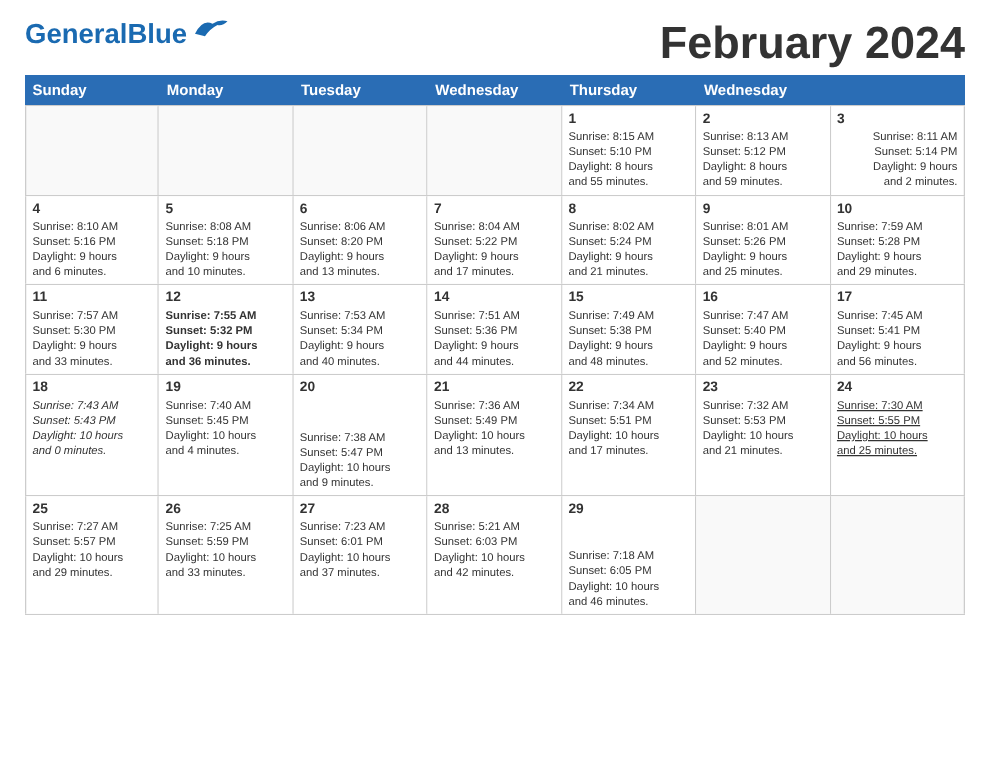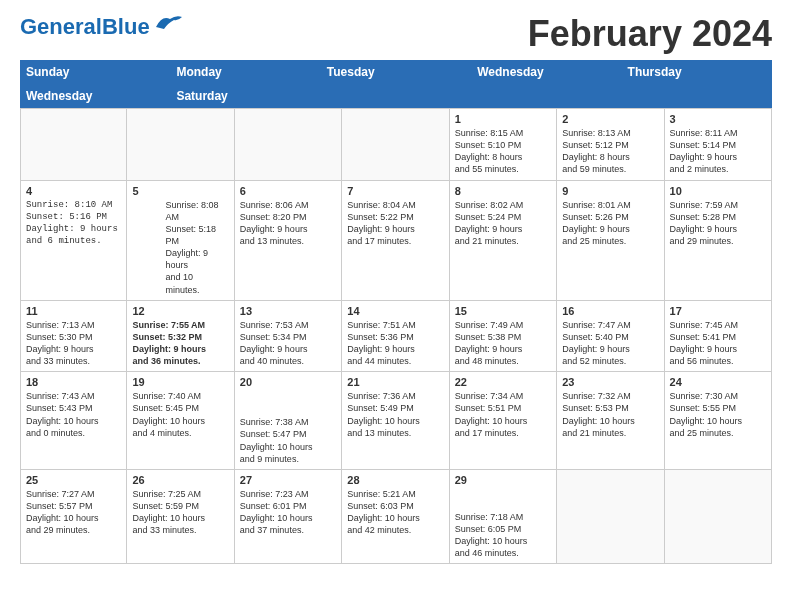--- a/index.html
+++ b/index.html
@@ -52,21 +52,21 @@
       color: #555;
       margin-top: 2px;
     }
     .calendar {
       flex: 1;
       display: flex;
       flex-direction: column;
     }
     .cal-header {
       display: grid;
-      grid-template-columns: repeat(5, 1fr);
+      grid-template-columns: repeat(7, 1fr);
       background: #2a6db5;
     }
     .cal-header-cell {
       color: #fff;
       font-size: 12px;
       font-weight: bold;
       padding: 5px 6px;
       text-align: left;
     }
     .cal-body {
@@ -131,21 +131,20 @@
   </div>
 
   <div class="calendar">
     <div class="cal-header" id="cal-header">
         <div class="cal-header-cell">Sunday</div>
         <div class="cal-header-cell">Monday</div>
         <div class="cal-header-cell">Tuesday</div>
         <div class="cal-header-cell">Wednesday</div>
         <div class="cal-header-cell">Thursday</div>
         <div class="cal-header-cell">Wednesday</div>
-        <div class="cal-header-cell">Saturday</div>
       </div>
     <div class="cal-body" id="cal-body">
         <div class="cal-row">
           <div class="cal-cell empty"></div>
           <div class="cal-cell empty"></div>
           <div class="cal-cell empty"></div>
           <div class="cal-cell empty"></div>
           <div class="cal-cell">
             <span class="day-num">1</span>
             <div class="cell-text" style="white-space: pre-line;">Sunrise: 8:15 AM
@@ -155,37 +154,37 @@
           </div>
           <div class="cal-cell">
             <span class="day-num">2</span>
             <div class="cell-text" style="white-space: pre-line;">Sunrise: 8:13 AM
 Sunset: 5:12 PM
 Daylight: 8 hours
 and 59 minutes.</div>
           </div>
           <div class="cal-cell">
             <span class="day-num">3</span>
-            <div class="cell-text" style="white-space: pre-line;">Sunrise: 8:11 AM
+            <div class="cell-text" style="white-space: pre-line; text-align: right;">Sunrise: 8:11 AM
 Sunset: 5:14 PM
 Daylight: 9 hours
 and 2 minutes.</div>
           </div>
         </div>
         <div class="cal-row">
           <div class="cal-cell">
             <span class="day-num">4</span>
-            <div class="cell-text" style="white-space: pre-line; font-family: Liberation Mono, monospace;">Sunrise: 8:10 AM
+            <div class="cell-text" style="white-space: pre-line;">Sunrise: 8:10 AM
 Sunset: 5:16 PM
 Daylight: 9 hours
 and 6 minutes.</div>
           </div>
           <div class="cal-cell">
             <span class="day-num">5</span>
-            <div class="cell-text" style="white-space: pre-line; margin-left: 33px;">Sunrise: 8:08 AM
+            <div class="cell-text" style="white-space: pre-line;">Sunrise: 8:08 AM
 Sunset: 5:18 PM
 Daylight: 9 hours
 and 10 minutes.</div>
           </div>
           <div class="cal-cell">
             <span class="day-num">6</span>
             <div class="cell-text" style="white-space: pre-line;">Sunrise: 8:06 AM
 Sunset: 8:20 PM
 Daylight: 9 hours
 and 13 minutes.</div>
@@ -215,21 +214,21 @@
             <span class="day-num">10</span>
             <div class="cell-text" style="white-space: pre-line;">Sunrise: 7:59 AM
 Sunset: 5:28 PM
 Daylight: 9 hours
 and 29 minutes.</div>
           </div>
         </div>
         <div class="cal-row">
           <div class="cal-cell">
             <span class="day-num">11</span>
-            <div class="cell-text" style="white-space: pre-line;">Sunrise: 7:13 AM
+            <div class="cell-text" style="white-space: pre-line;">Sunrise: 7:57 AM
 Sunset: 5:30 PM
 Daylight: 9 hours
 and 33 minutes.</div>
           </div>
           <div class="cal-cell">
             <span class="day-num">12</span>
             <div class="cell-text" style="white-space: pre-line; font-weight: bold;">Sunrise: 7:55 AM
 Sunset: 5:32 PM
 Daylight: 9 hours
 and 36 minutes.</div>
@@ -266,21 +265,21 @@
             <span class="day-num">17</span>
             <div class="cell-text" style="white-space: pre-line;">Sunrise: 7:45 AM
 Sunset: 5:41 PM
 Daylight: 9 hours
 and 56 minutes.</div>
           </div>
         </div>
         <div class="cal-row">
           <div class="cal-cell">
             <span class="day-num">18</span>
-            <div class="cell-text" style="white-space: pre-line;">Sunrise: 7:43 AM
+            <div class="cell-text" style="white-space: pre-line; font-style: italic;">Sunrise: 7:43 AM
 Sunset: 5:43 PM
 Daylight: 10 hours
 and 0 minutes.</div>
           </div>
           <div class="cal-cell">
             <span class="day-num">19</span>
             <div class="cell-text" style="white-space: pre-line;">Sunrise: 7:40 AM
 Sunset: 5:45 PM
 Daylight: 10 hours
 and 4 minutes.</div>
@@ -308,21 +307,21 @@
           </div>
           <div class="cal-cell">
             <span class="day-num">23</span>
             <div class="cell-text" style="white-space: pre-line;">Sunrise: 7:32 AM
 Sunset: 5:53 PM
 Daylight: 10 hours
 and 21 minutes.</div>
           </div>
           <div class="cal-cell">
             <span class="day-num">24</span>
-            <div class="cell-text" style="white-space: pre-line;">Sunrise: 7:30 AM
+            <div class="cell-text" style="white-space: pre-line; text-decoration: underline;">Sunrise: 7:30 AM
 Sunset: 5:55 PM
 Daylight: 10 hours
 and 25 minutes.</div>
           </div>
         </div>
         <div class="cal-row">
           <div class="cal-cell">
             <span class="day-num">25</span>
             <div class="cell-text" style="white-space: pre-line;">Sunrise: 7:27 AM
 Sunset: 5:57 PM

